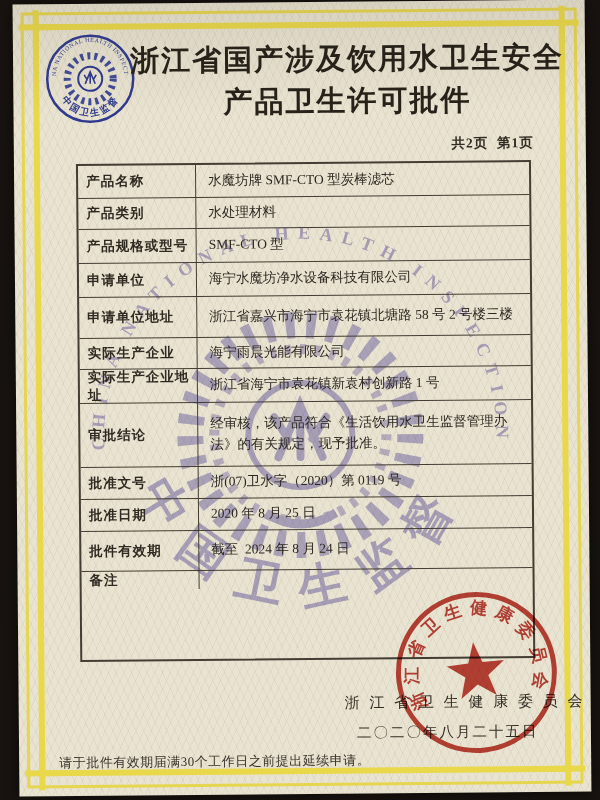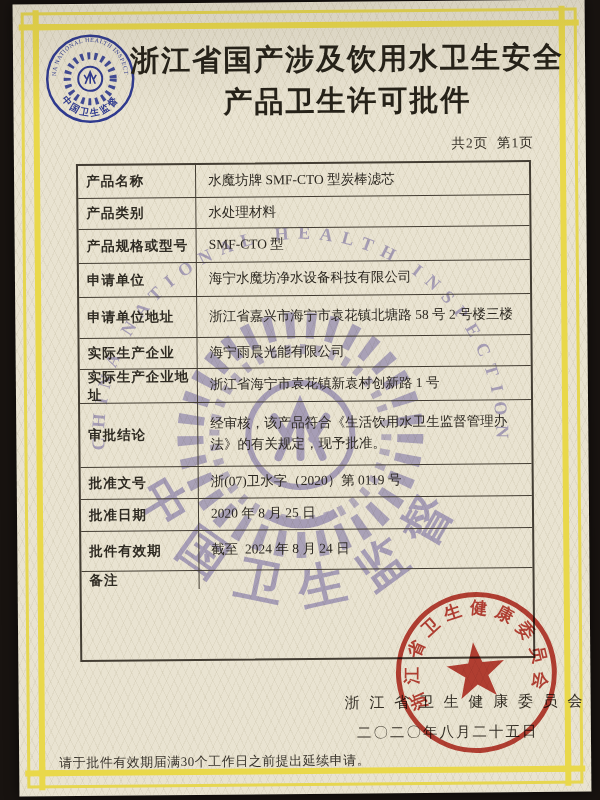--- a/index.html
+++ b/index.html
@@ -32,21 +32,21 @@
   .knot.v{width:6px;height:40px;}
   
   .seal-small{position:absolute;left:32px;top:30px;width:90px;height:90px;}
   .title{
     position:absolute;left:110px;top:36px;width:448px;text-align:center;
     font-family:"Liberation Sans","DejaVu Sans",sans-serif;
     font-weight:bold;color:#262219;line-height:1.45;
     font-size:29px;letter-spacing:2px;z-index:3;
   }
   .page-info{
-    position:absolute;right:52px;top:134px;font-size:13.5px;font-weight:normal;
+    position:absolute;right:52px;top:134px;font-size:13.5px;font-weight:bold;
     color:#322d24;letter-spacing:1px;white-space:pre-wrap;z-index:3;
   }
   
   .lic-table{
     position:absolute;left:62px;top:160px;width:455px;height:498px;
     border:2px solid #433d33;z-index:2;box-sizing:border-box;
   }
   .t-row{display:flex;border-bottom:1.5px solid #433d33;box-sizing:border-box;}
   .t-row:last-child{border-bottom:none;}
   .t-row:nth-child(1){height:33px}  .t-row:nth-child(2){height:31px}

